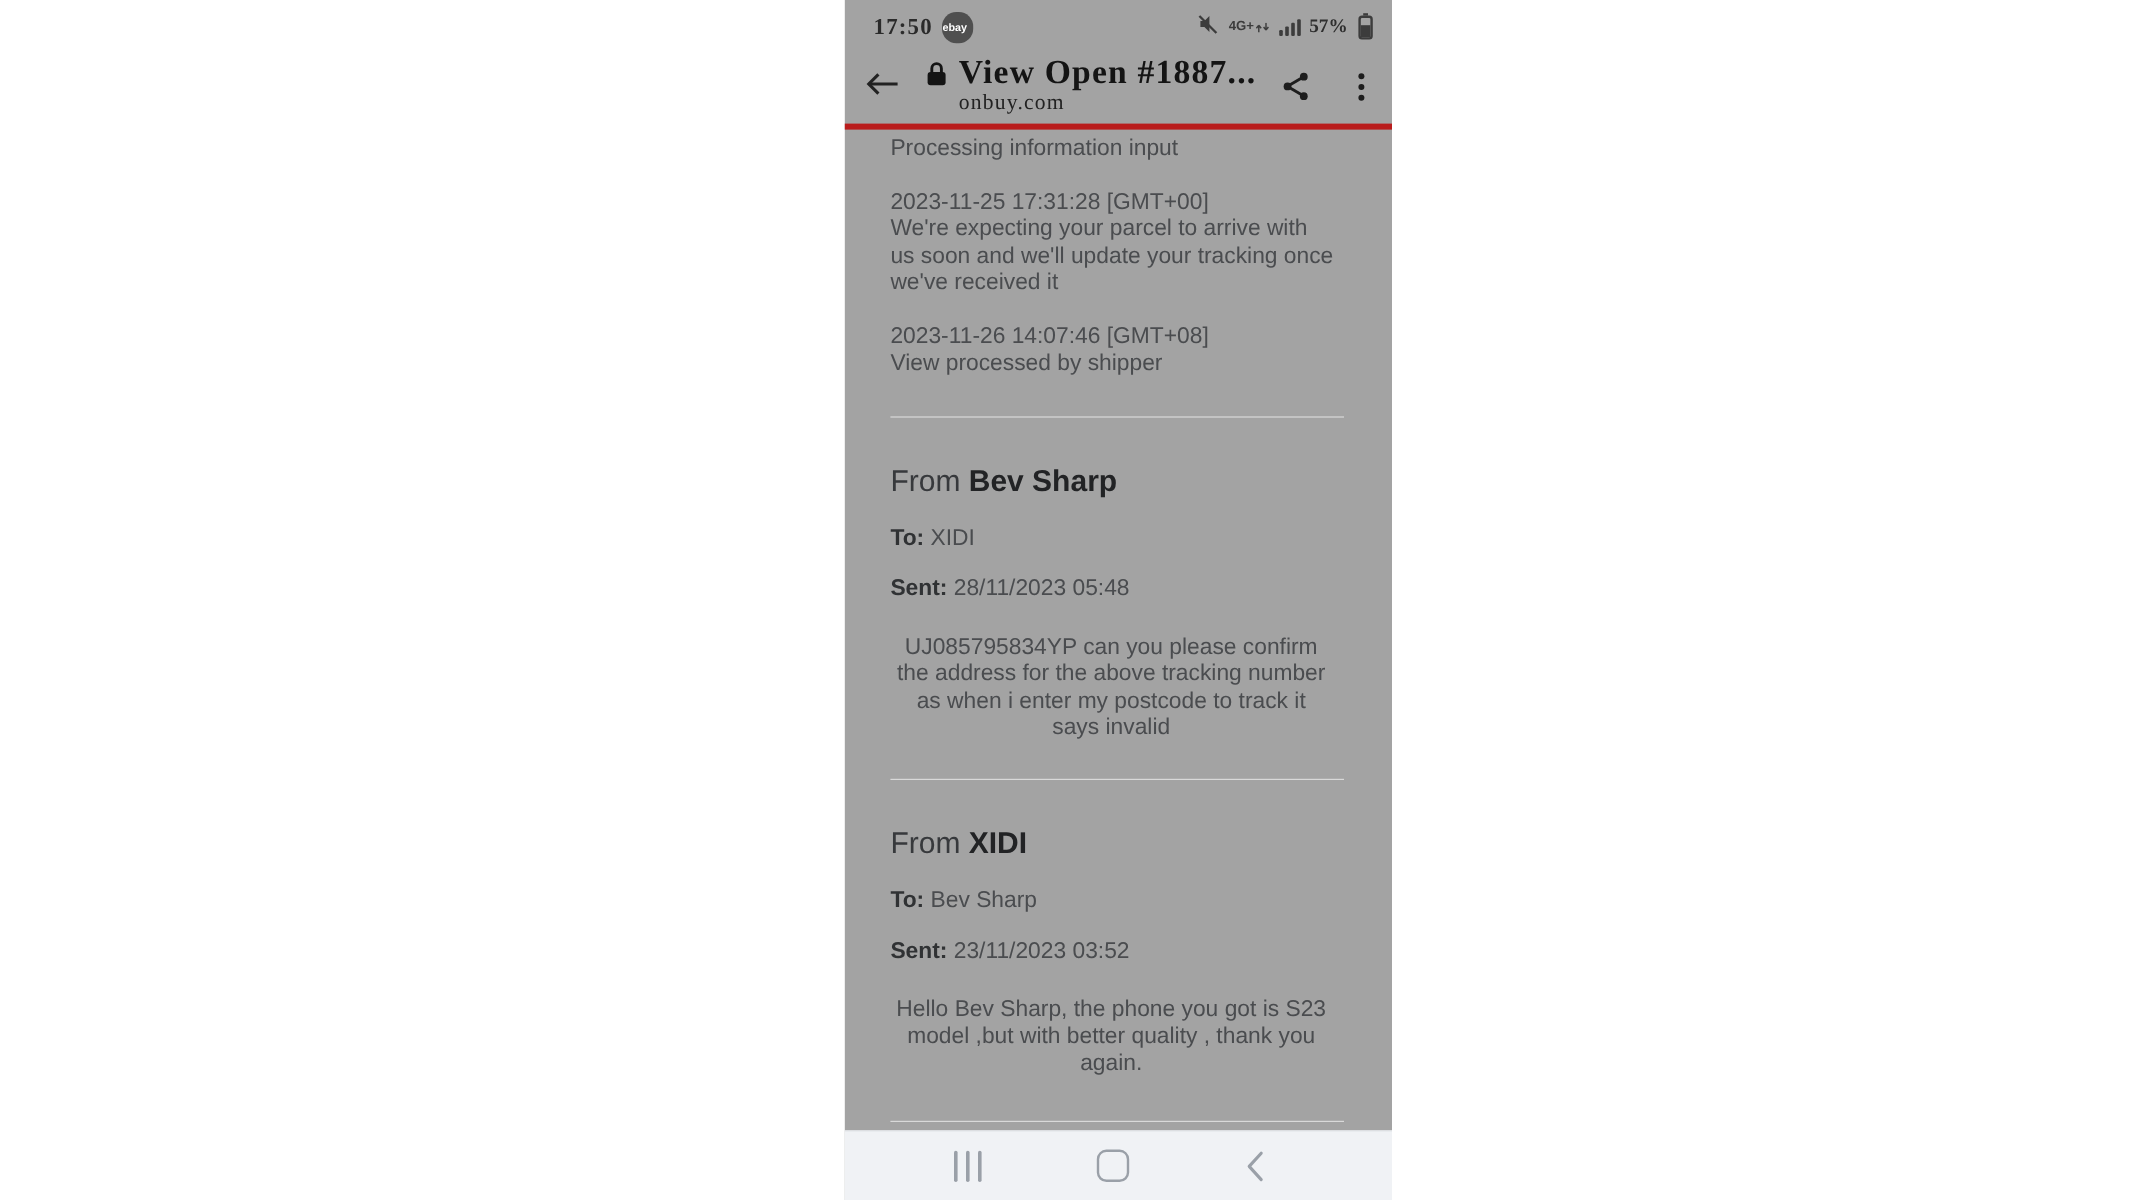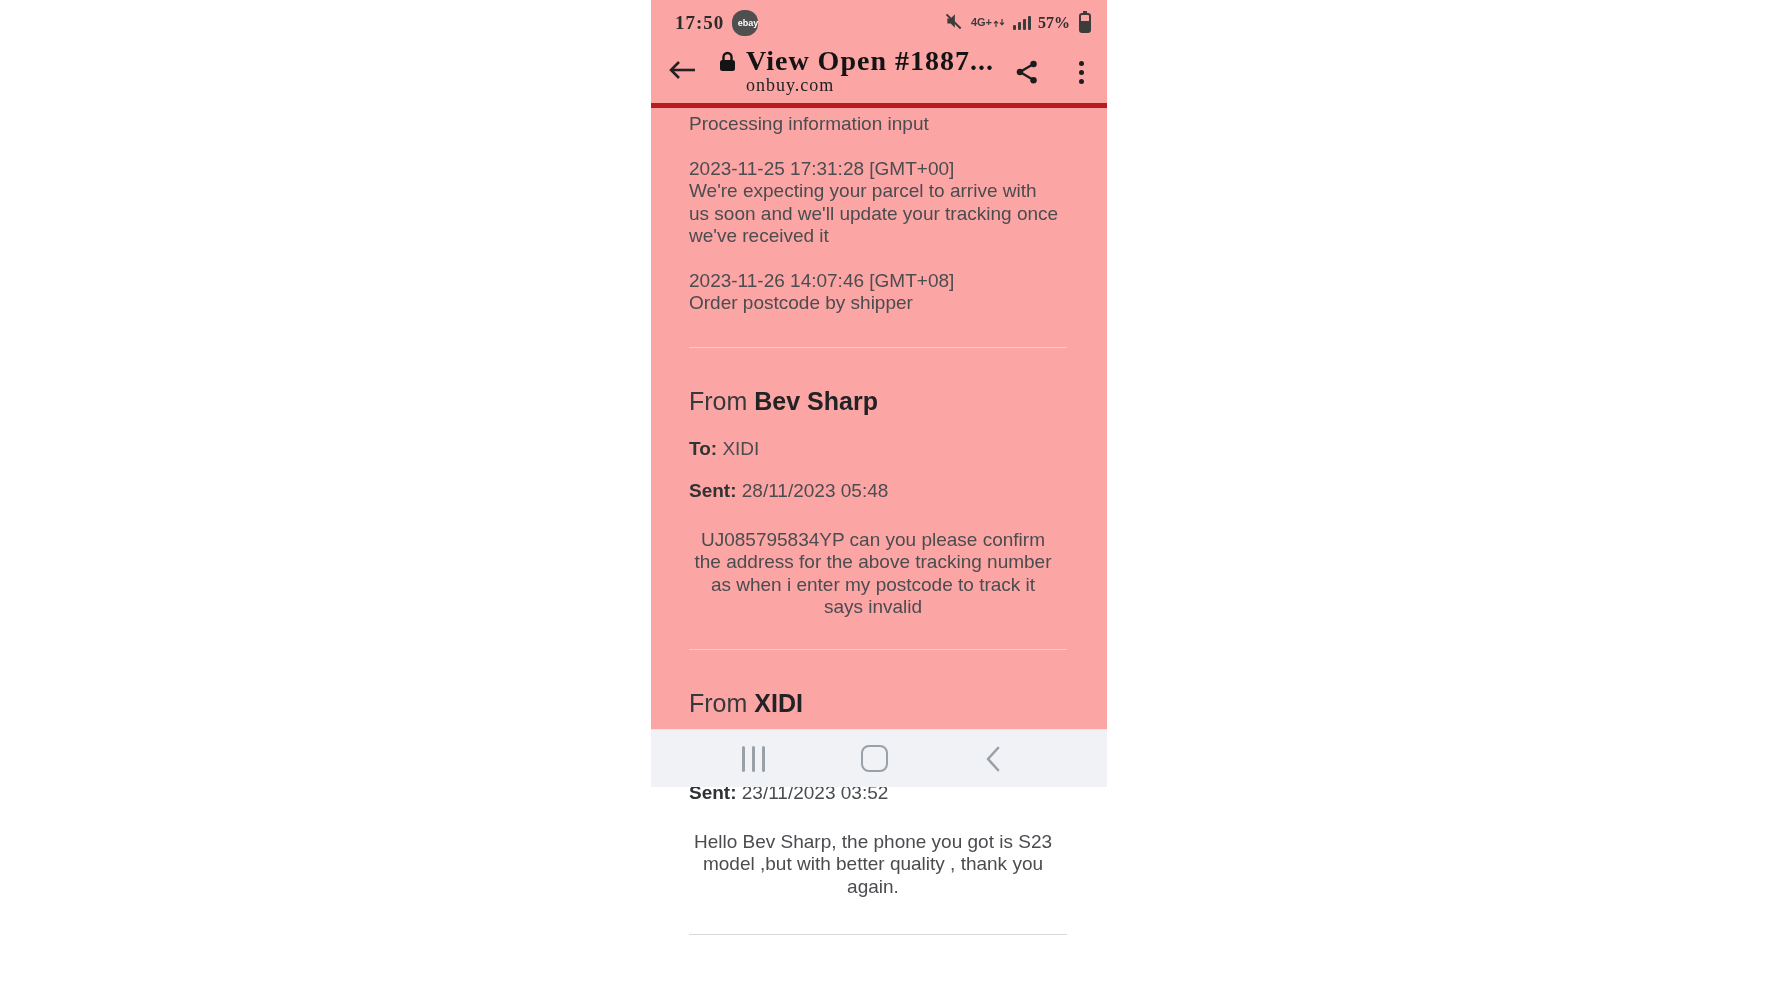--- a/index.html
+++ b/index.html
@@ -1,30 +1,30 @@
 <!DOCTYPE html>
 <html><head>
 <meta charset="utf-8">
 <style>
   * { margin: 0; padding: 0; box-sizing: border-box; }
   html, body { width: 1778px; height: 1000px; background: #ffffff; overflow: hidden;
     font-family: "Liberation Sans", sans-serif; }
 
-  .phone { position: absolute; left: 651px; top: 0; width: 456px; height: 787px;
-    background: #fca5a5; }
+  .phone { position: absolute; left: 704px; top: 0; width: 456px; height: 1000px;
+    background: #a3a3a3; }
 
   
   .status-bar { height: 45px; display: flex; align-items: center;
     justify-content: space-between; padding: 0 16px 0 24px; }
   .sb-left { display: flex; align-items: center; gap: 8px; }
   .hand { font-family: cursive; }
   .clock { font-size: 19px; font-weight: 700; color: #2b2b2b; letter-spacing: 1px; }
   .notif-icon { width: 26px; height: 26px; background: #4f4f4f; border-radius: 12px;
     color: #ffffff; font-size: 9px; font-weight: 700; display: flex;
-    align-items: center; justify-content: flex-end; }
+    align-items: center; justify-content: flex-start; }
   .sb-right { display: flex; align-items: center; gap: 7px; }
   .net-block { display: flex; flex-direction: row; align-items: center; line-height: 1; }
   .net-label { font-size: 11px; font-weight: 700; color: #3c3c3c; }
   .battery-pct { font-size: 16px; font-weight: 700; color: #2f2f2f; }
   .sig-bars { display: flex; align-items: flex-end; gap: 2px; height: 15px; }
   .sig-bars i { display: block; width: 3px; background: #3c3c3c; border-radius: 1px; }
   .battery { position: relative; width: 12px; height: 20px; border: 2px solid #3c3c3c;
     border-radius: 3px; margin-left: 2px; }
   .battery::before { content: ""; position: absolute; top: -4px; left: 2px; width: 4px;
     height: 2px; background: #3c3c3c; }
@@ -155,21 +155,21 @@
 
     <p class="status-line">Processing information input</p>
 
     <div class="event">
       <div>2023-11-25 17:31:28 [GMT+00]</div>
       <div>We're expecting your parcel to arrive with us soon and we'll update your tracking once we've received it</div>
     </div>
 
     <div class="event">
       <div>2023-11-26 14:07:46 [GMT+08]</div>
-      <div>Order postcode by shipper</div>
+      <div>View processed by shipper</div>
     </div>
 
     <hr class="divider d1">
 
     <section>
       <h2 class="from-heading">
         <span>From</span>
         <b>Bev Sharp</b>
       </h2>
       <p class="meta to">

